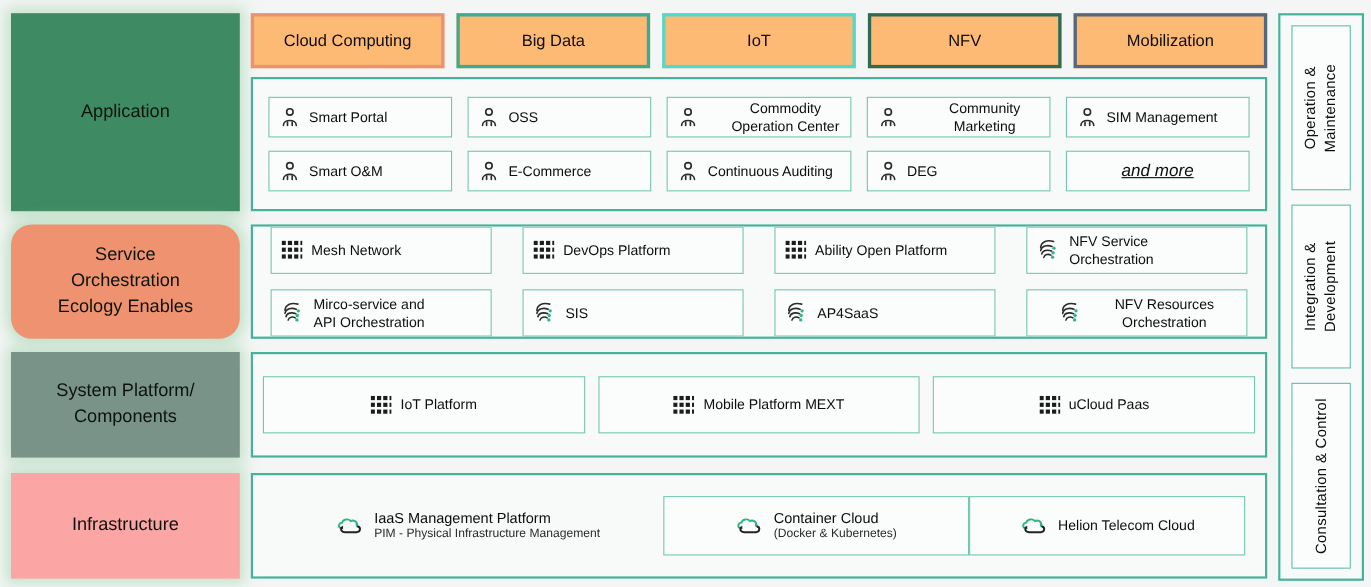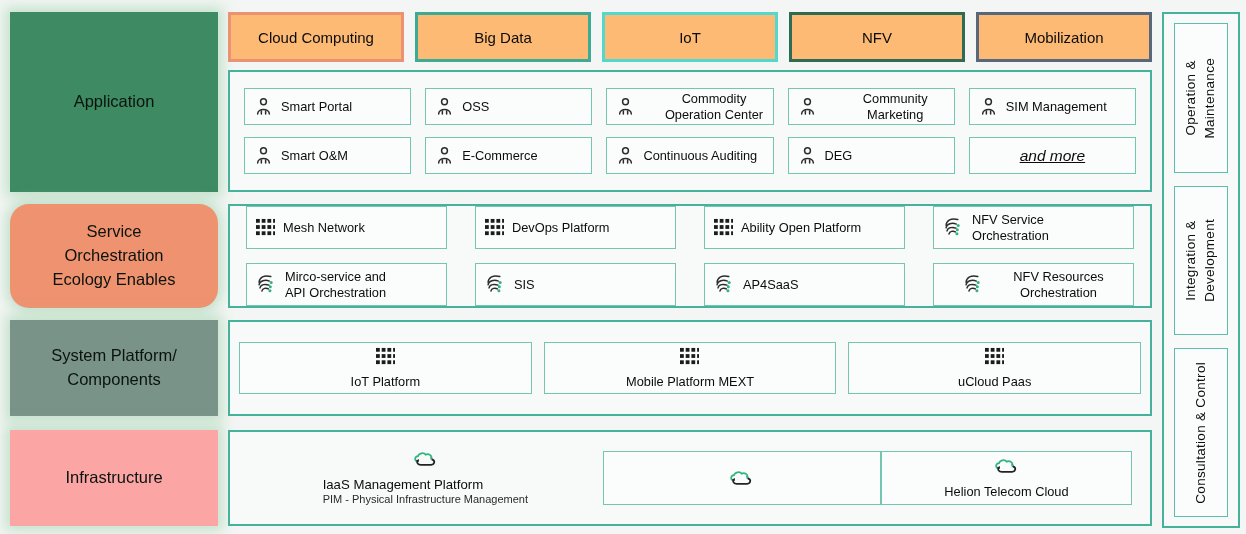--- a/index.html
+++ b/index.html
@@ -66,21 +66,21 @@
   
   .item {
     border:1.5px solid #74c6b1; background:#fbfdfc;
     display:flex; align-items:center; gap:8px; padding:0 9px;
     font-size:12.8px; line-height:1.25; color:#0c0c0c;
   }
   .item .lbl { white-space:pre-line; }
   .item.center-txt { justify-content:center; text-align:center;gap:29px; }
   .item.center-txt .lbl { flex:0 1 auto; }
   .item.no-border { border:none; background:transparent; }
-  .item.centered { justify-content:center;flex-direction:column; }
+  .item.centered { justify-content:center; }
   .more { justify-content:center; }
   .more .lbl { font-style:italic; text-decoration:underline; font-size:15.5px; }
   .stack { display:flex; flex-direction:column; line-height:1.25; }
   .stack .sub { font-size:11px; color:#2a2a2a; }
   .stack .ttl { font-size:13.2px; }
   .icn { display:inline-flex; flex:none; align-items:center; }
 
   
   .side {
     width:78px; flex:0 0 78px; border:2px solid #46b29c; background:#f7faf8;
@@ -358,20 +358,24 @@
               <span class="ttl">IaaS Management Platform</span>
               <span class="sub">PIM - Physical Infrastructure Management</span>
             </span>
           </div>
           <div class="item centered">
             <span class="icn">
                 <svg width="27" height="20" viewBox="0 0 26 18">
                   <use href="#i-cloud"></use>
                 </svg>
               </span>
+            <span class="stack">
+              <span class="ttl">Container Cloud</span>
+              <span class="sub">(Docker &amp; Kubernetes)</span>
+            </span>
           </div>
           <div class="item centered">
             <span class="icn">
                 <svg width="27" height="20" viewBox="0 0 26 18">
                   <use href="#i-cloud"></use>
                 </svg>
               </span>
             <span class="lbl ttl">Helion Telecom Cloud</span>
           </div>
         </div>

